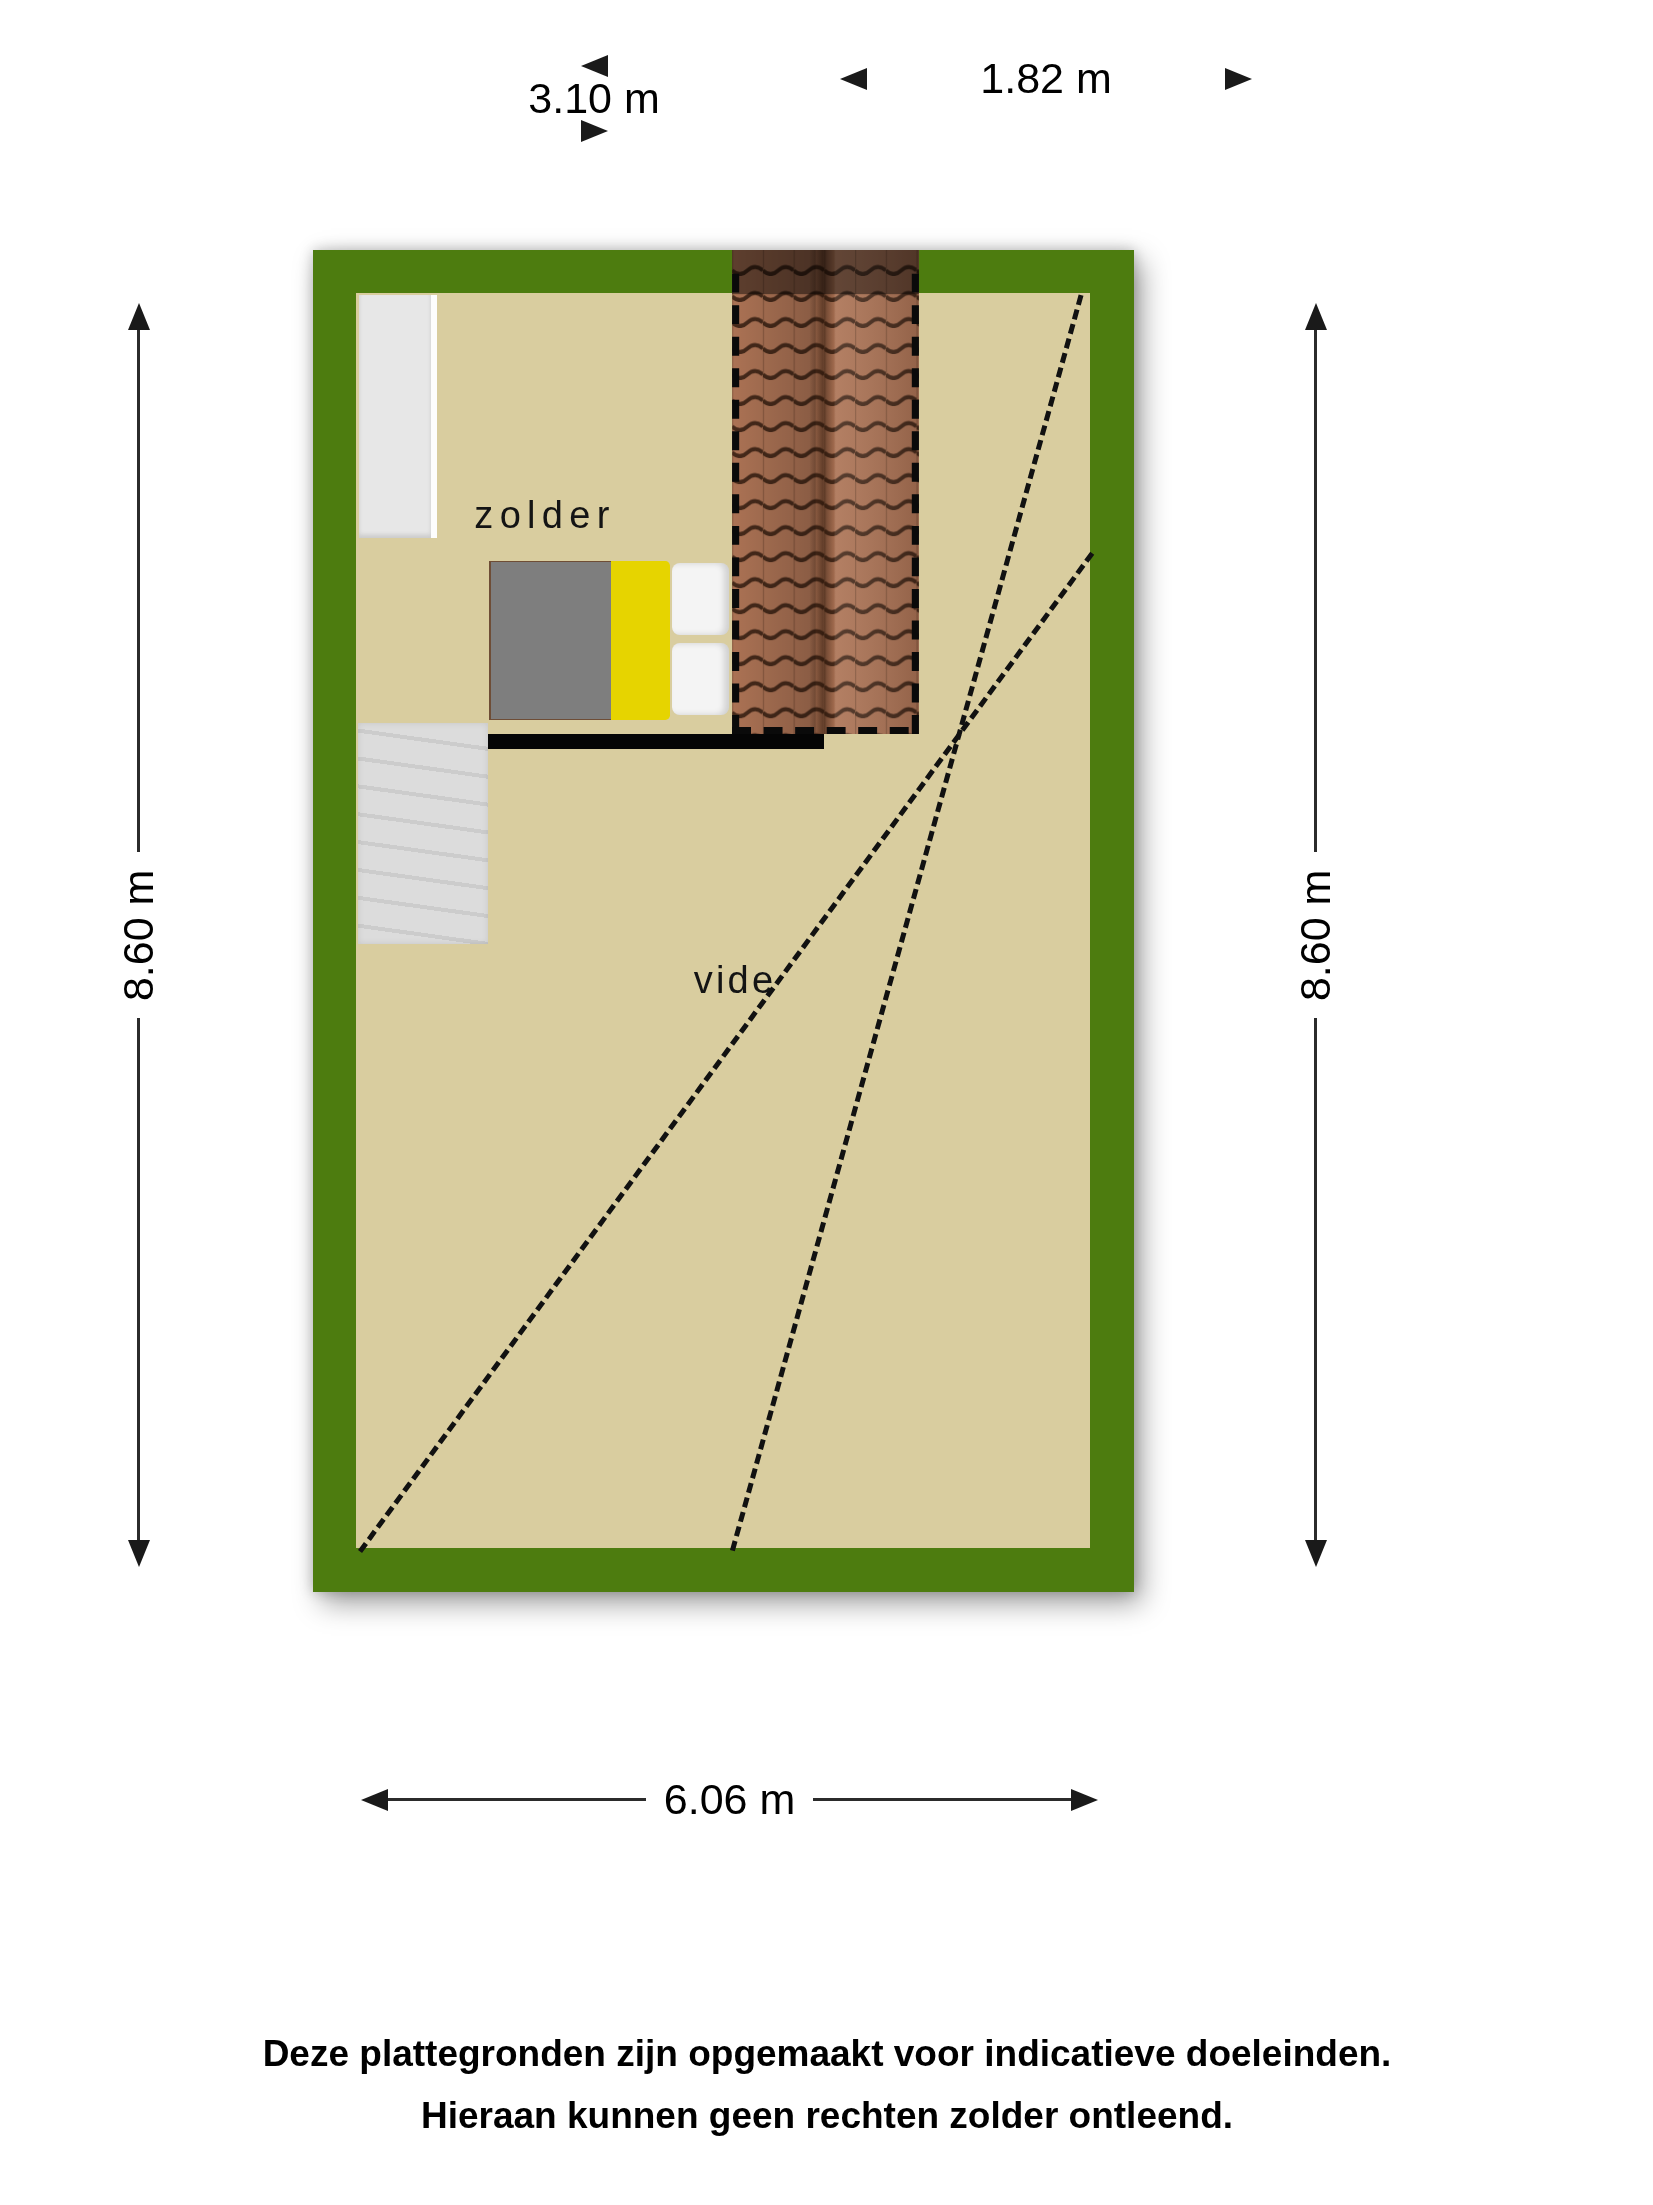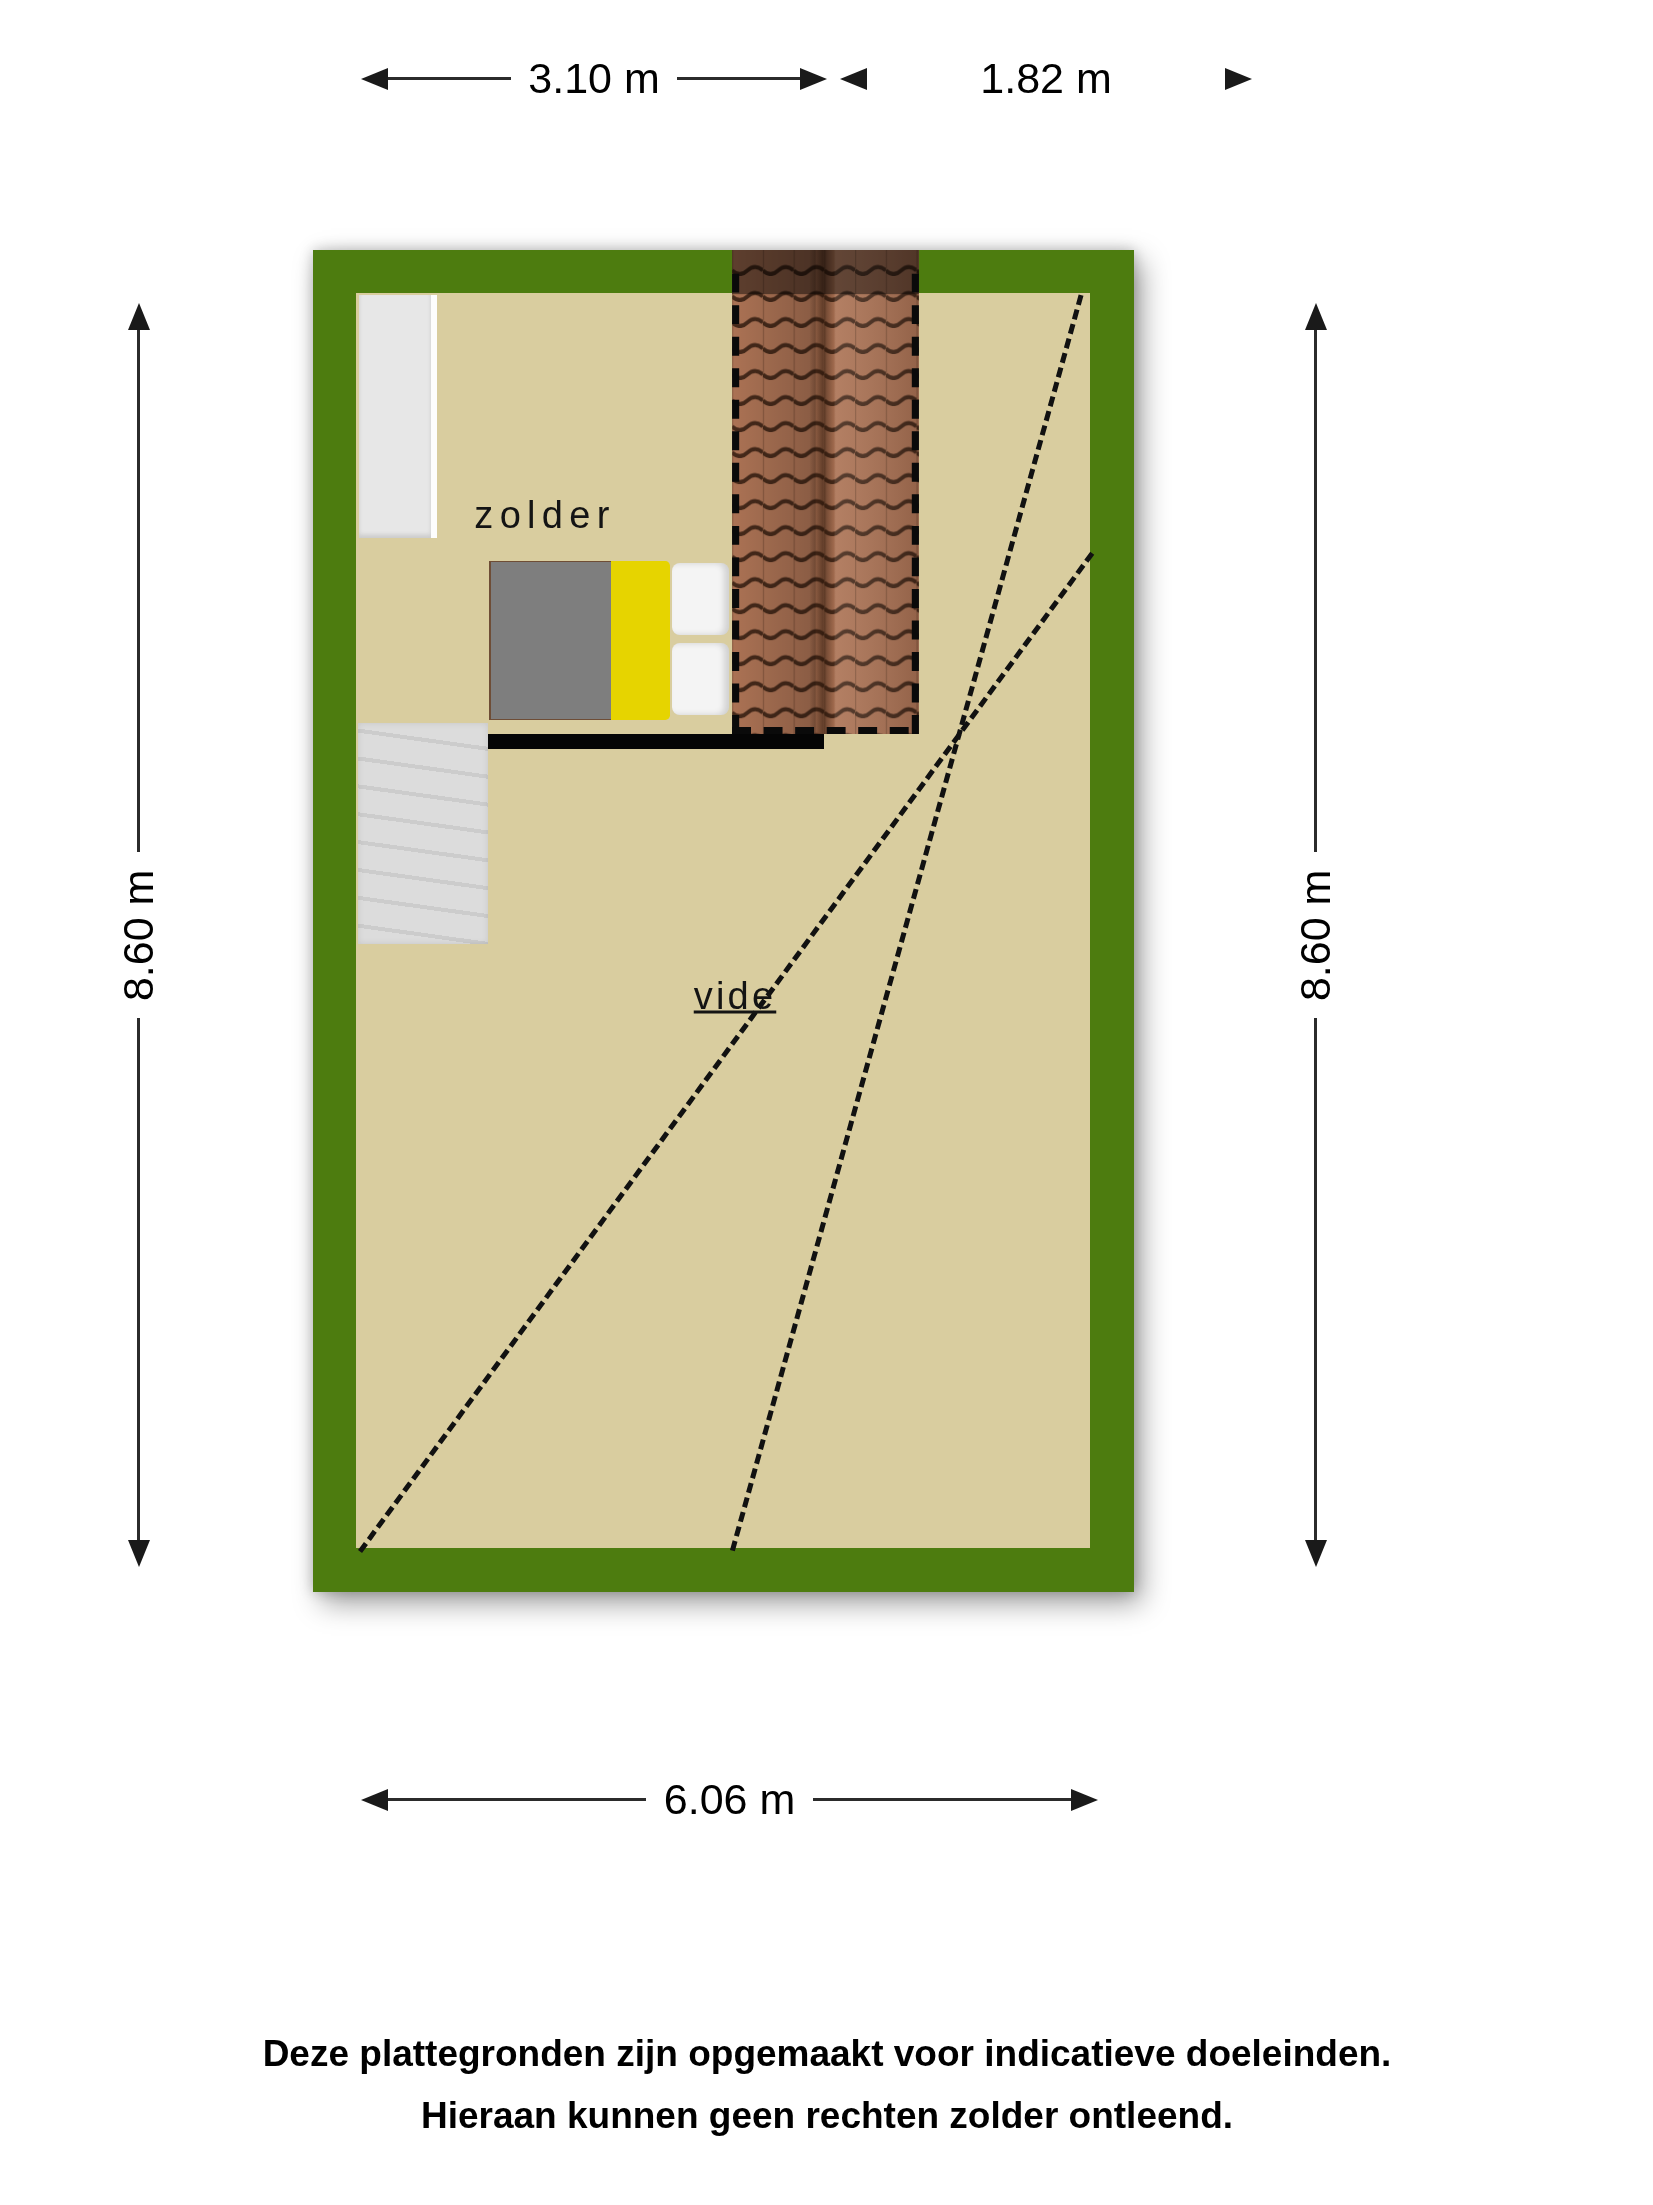--- a/index.html
+++ b/index.html
@@ -54,30 +54,30 @@
   .pillow.p2{top:82px;}
   .roofstrip{position:absolute;left:419px;top:0;width:187px;height:484px;}
   .roofline{position:absolute;border-top:5.5px dashed #111;transform-origin:0 0;}
   .roofline.l1{left:45px;top:1300px;width:1238px;transform:rotate(-53.74deg);}
   .roofline.l2{left:417px;top:1300px;width:1303px;transform:rotate(-74.48deg);}
   .room-label{
     position:absolute;transform:translate(-50%,-50%);
     font-size:38px;letter-spacing:6.3px;color:#141414;white-space:nowrap;
   }
   .room-label.zolder{left:232px;top:265px;}
-  .room-label.vide{left:422px;top:746px;letter-spacing:3.2px;text-decoration:underline;}
+  .room-label.vide{left:422px;top:730px;letter-spacing:3.2px;}
   
   .disclaimer{position:absolute;left:0;width:1654px;text-align:center;font-weight:bold;font-size:37px;line-height:1;}
   .disclaimer.d1{top:2035px;}
   .disclaimer.d2{top:2097px;}
 </style>
 </head>
 <body>
 
-<div class="dim-h" style="left:361px;top:55px;width:466px;">
+<div class="dim-h" style="left:361px;top:55px;width:466px;flex-direction:column;">
   <div class="head left"></div>
   <div class="seg"></div>
   <div class="lbl">3.10 m</div>
   <div class="seg"></div>
   <div class="head right"></div>
 </div>
 
 <div class="dim-h" style="left:840px;top:55px;width:259px;gap:48px;">
   <div class="head left"></div>
   <div class="seg"></div>

